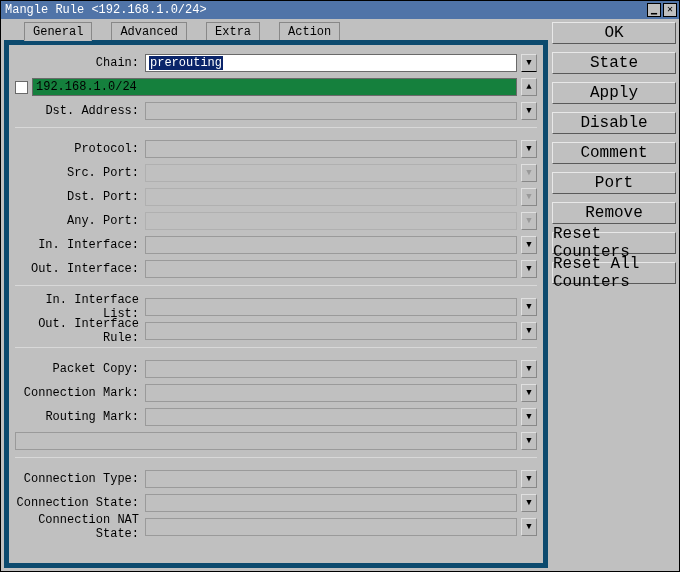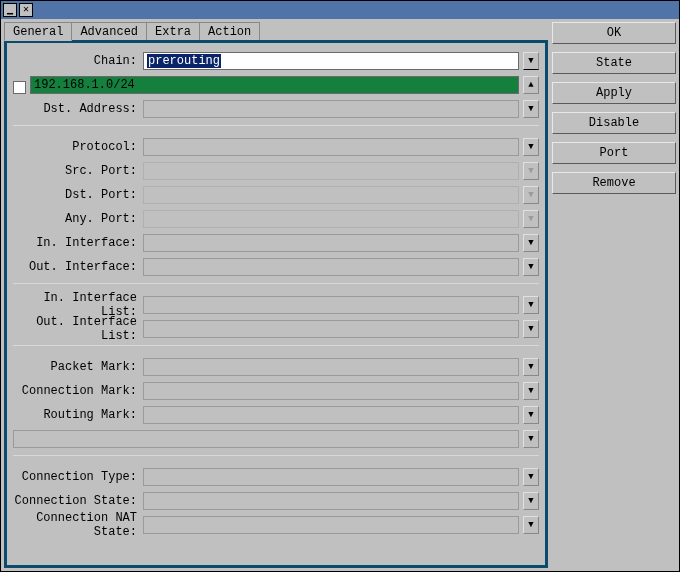--- a/index.html
+++ b/index.html
@@ -60,50 +60,51 @@
     z-index: 2;
   }
   .tab {
     padding: 2px 8px 0 8px;
     border: 1px solid #888;
     border-bottom: none;
     background: #c0c0c0;
     font-size: 12px;
     margin-right: -1px;
     cursor: pointer;
+    margin-left: 20px;
   }
   .tab.active {
     background: #c0c0c0;
     border-bottom: 1px solid #c0c0c0;
     margin-bottom: -1px;
   }
   .panel {
     flex: 1;
-    border: 3px solid #0c4a6e;
+    border: 5px solid #0c4a6e;
     background: #c0c0c0;
     padding: 6px 6px 7px 6px;
     overflow: hidden;
   }
   .row {
     display: flex;
     align-items: center;
     height: 24px;
   }
   .label {
     width: 130px;
     text-align: right;
     padding-right: 6px;
     color: #000;
     font-size: 12px;
   }
   .label.disabled { color: #000000; }
   .ctrl {
     flex: 1;
     display: flex;
-    align-items: flex-end;
+    align-items: center;
     gap: 4px;
     border-radius: 8px;
   }
   .checkbox {
     width: 13px; height: 13px;
     background: #fff;
     border: 1px solid #6a6a6a;
   }
   .textbox {
     flex: 1;
@@ -160,29 +161,30 @@
     gap: 8px;
     padding-top: 0px;
   }
   .btn {
     height: 22px;
     background: #c0c0c0;
     border: 1px solid #5a5a5a;
     border-top-color: #e8e8e8;
     border-left-color: #e8e8e8;
     display: flex; align-items: center; justify-content: center;
-    font-size: 12px;
+    font-size: 16px;
     cursor: pointer;
   }
 </style>
 </head>
 <body>
 
 <div class="window">
   <div class="titlebar">
+    <div class="titlebar-text">Mangle Rule &lt;192.168.1.0/24&gt;</div>
     <div class="titlebar-btns">
       <div class="titlebar-btn">
           <span>▁</span>
         </div>
       <div class="titlebar-btn">
           <span>✕</span>
         </div>
     </div>
   </div>
 
@@ -299,33 +301,33 @@
           <div class="label">In. Interface List:</div>
           <div class="ctrl">
             <div class="empty-field"></div>
             <div class="dd-btn">
                 <span>▼</span>
               </div>
           </div>
         </div>
 
         <div class="row">
-          <div class="label">Out. Interface List:</div>
+          <div class="label">Out. Interface Rule:</div>
           <div class="ctrl">
             <div class="empty-field"></div>
             <div class="dd-btn">
                 <span>▼</span>
               </div>
           </div>
         </div>
 
         <div class="spacer"></div>
 
         <div class="row">
-          <div class="label">Packet Mark:</div>
+          <div class="label">Packet Copy:</div>
           <div class="ctrl">
             <div class="empty-field"></div>
             <div class="dd-btn">
                 <span>▼</span>
               </div>
           </div>
         </div>
 
         <div class="row">
           <div class="label">Connection Mark:</div>
@@ -389,17 +391,20 @@
         </div>
 
       </div>
     </div>
 
     <div class="right">
       <div class="btn">OK</div>
       <div class="btn">State</div>
       <div class="btn">Apply</div>
       <div class="btn">Disable</div>
+      <div class="btn">Comment</div>
       <div class="btn">Port</div>
       <div class="btn">Remove</div>
+      <div class="btn">Reset Counters</div>
+      <div class="btn">Reset All Counters</div>
     </div>
   </div>
 </div>
 
 </body></html>

